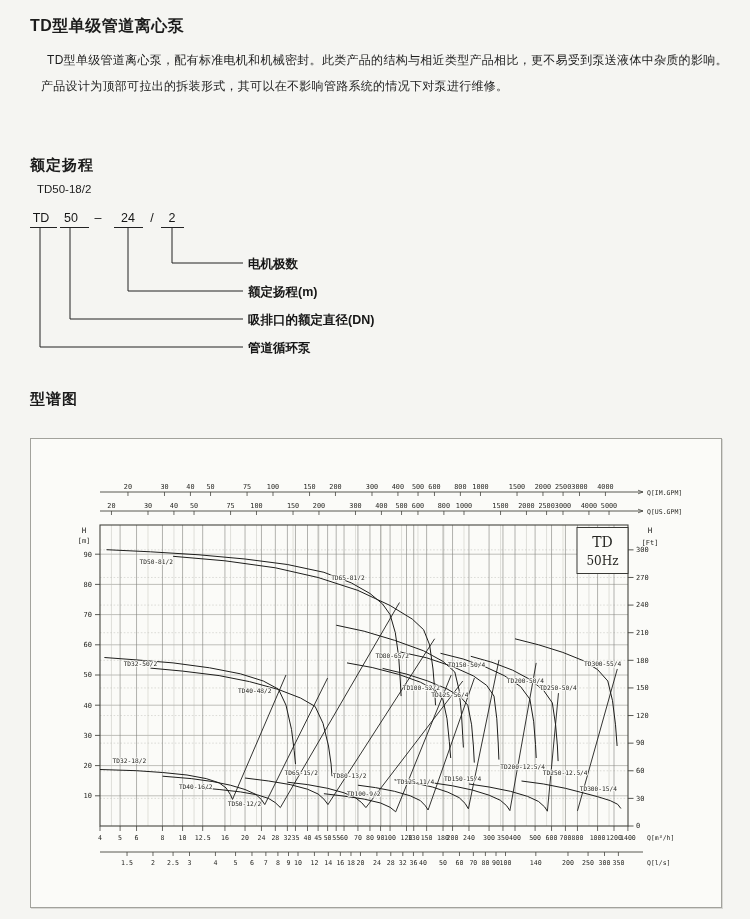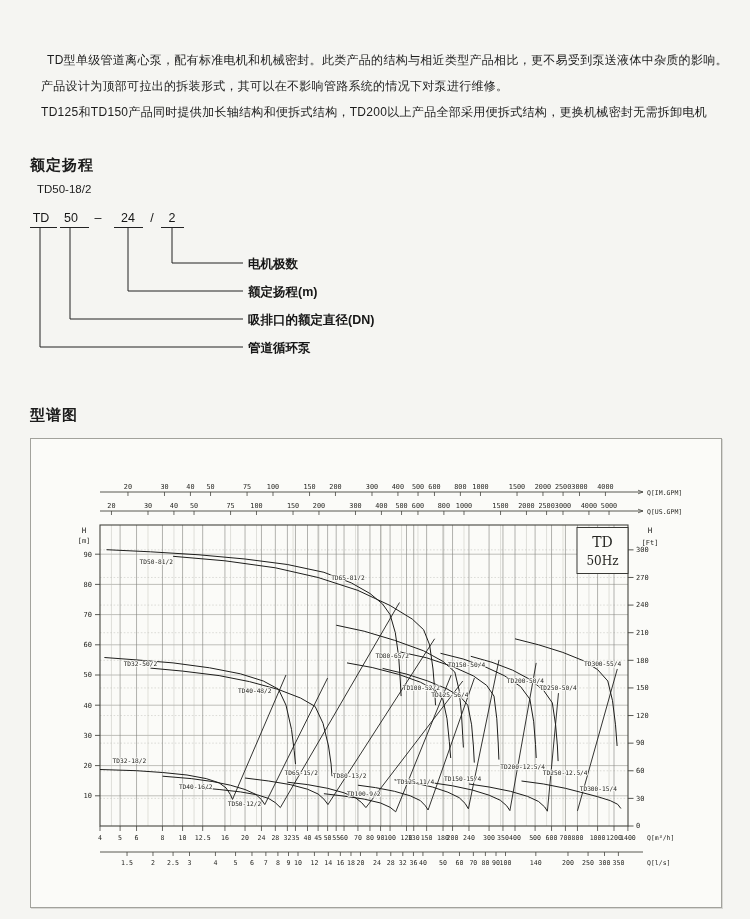--- a/index.html
+++ b/index.html
@@ -5,37 +5,37 @@
   html,body{margin:0;padding:0;background:#e9e9e6;}
   .sheet{position:relative;width:750px;height:919px;background:#f5f5f2;
          font-family:"Liberation Sans",sans-serif;color:#1c1c1c;overflow:hidden;}
   .page-title{position:absolute;left:30px;top:16px;font-size:16px;font-weight:bold;margin:0;letter-spacing:.5px;}
   .intro{position:absolute;left:41px;margin:0;font-size:12px;letter-spacing:.3px;white-space:nowrap;}
   #intro-1{top:52px;text-indent:6px;}
   #intro-2{top:78px;}
   #intro-3{top:104px;}
   .section-title{position:absolute;left:30px;font-size:15px;font-weight:bold;margin:0;letter-spacing:1px;}
   #model-heading{top:156px;}
-  #spectrum-heading{top:406px;}
+  #spectrum-heading{top:390px;}
   .model-example{position:absolute;left:37px;top:183px;font-size:11.5px;}
   #model-svg{position:absolute;left:25px;top:198px;}
   .chart-box{position:absolute;left:30px;top:438px;width:692px;height:470px;
              border:1px solid #a2a29c;background:#fbfbf8;box-sizing:border-box;
              box-shadow:1px 1px 0 #d8d8d4;}
   #spectrum-svg{position:absolute;left:0;top:0;width:690px;height:468px;}
 </style>
 </head>
 <body>
 
 <div class="sheet">
 
+  <h1 class="page-title">TD型单级管道离心泵</h1>
 
   <p class="intro" id="intro-1">TD型单级管道离心泵，配有标准电机和机械密封。此类产品的结构与相近类型产品相比，更不易受到泵送液体中杂质的影响。</p>
   <p class="intro" id="intro-2">产品设计为顶部可拉出的拆装形式，其可以在不影响管路系统的情况下对泵进行维修。</p>
-  <p class="intro" id="intro-3">TD125和TD150产品同时提供加长轴结构和便拆式结构，TD200以上产品全部采用便拆式结构，更换机械密封无需拆卸电机</p>
 
   <h2 class="section-title" id="model-heading">额定扬程</h2>
   <div class="model-example">TD50-18/2</div>
 
   <svg id="model-svg" width="430" height="165" viewBox="25 198 430 165">
       <text x="41" y="222" font-size="12.5" text-anchor="middle" font-family="Liberation Sans, sans-serif" fill="#161616">TD</text>
       <text x="71" y="222" font-size="12.5" text-anchor="middle" font-family="Liberation Sans, sans-serif" fill="#161616">50</text>
       <text x="98" y="222" font-size="12.5" text-anchor="middle" font-family="Liberation Sans, sans-serif" fill="#161616">–</text>
       <text x="128" y="222" font-size="12.5" text-anchor="middle" font-family="Liberation Sans, sans-serif" fill="#161616">24</text>
       <text x="152" y="222" font-size="12.5" text-anchor="middle" font-family="Liberation Sans, sans-serif" fill="#161616">/</text>

